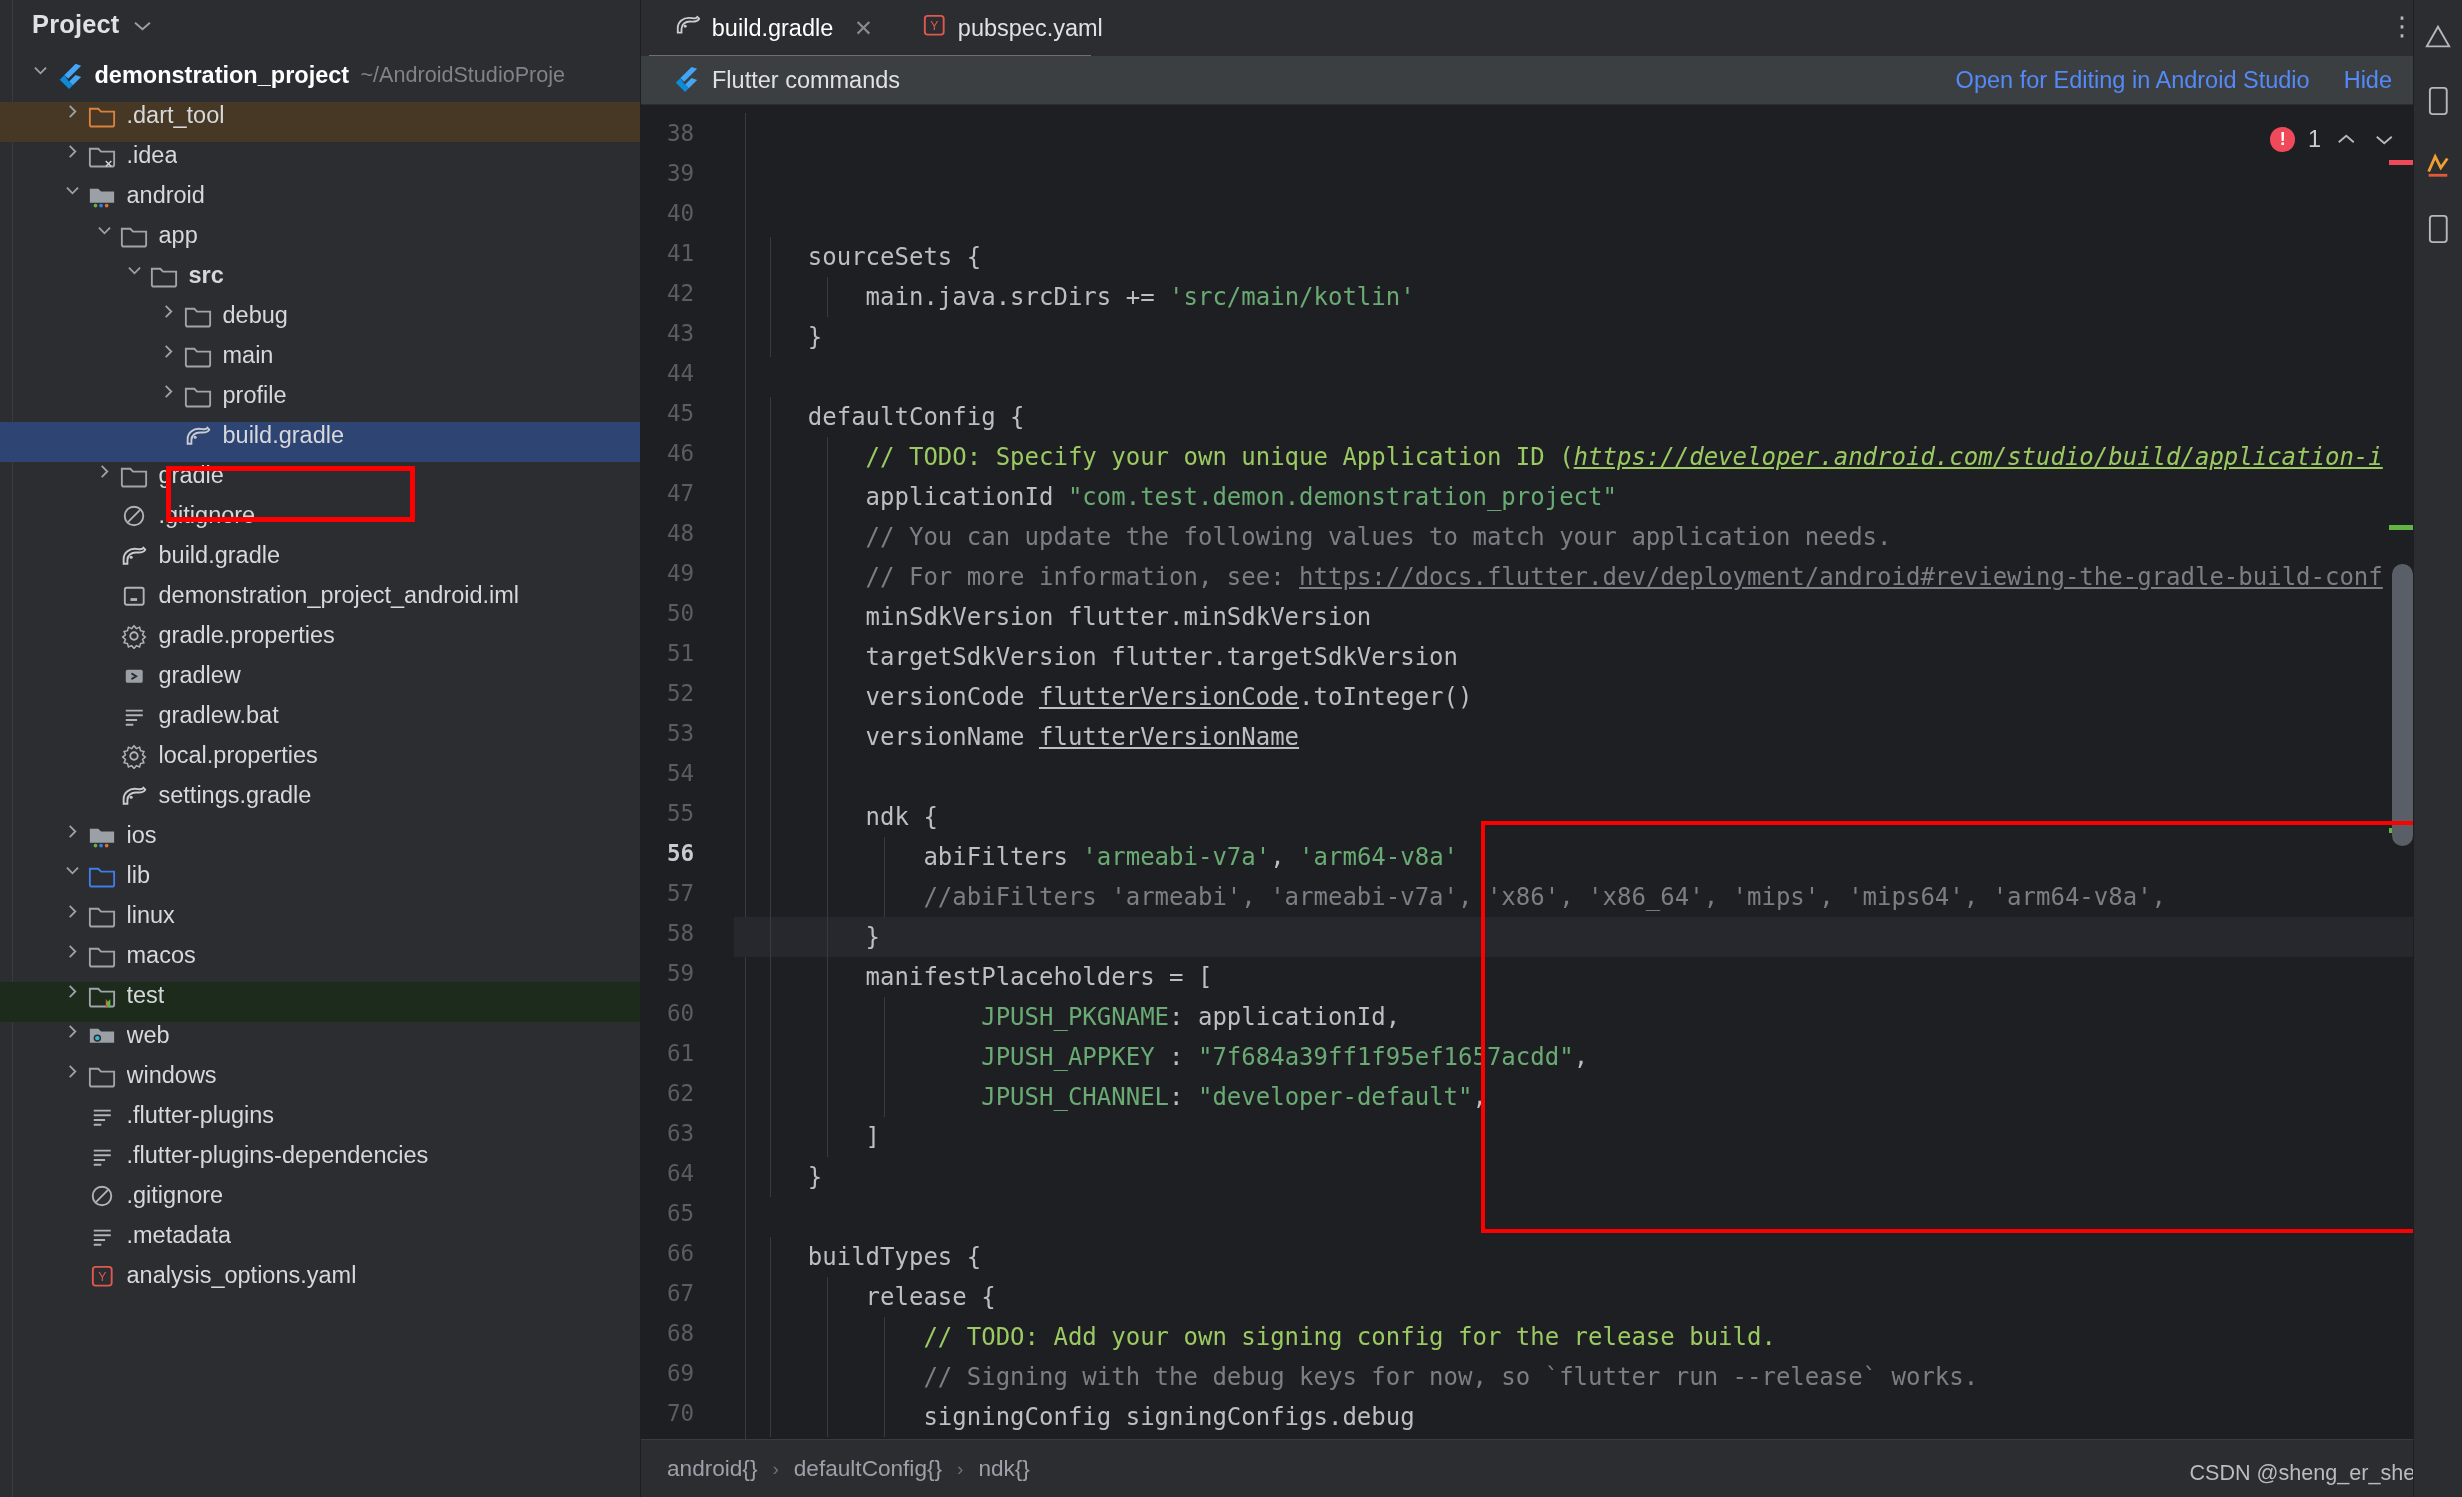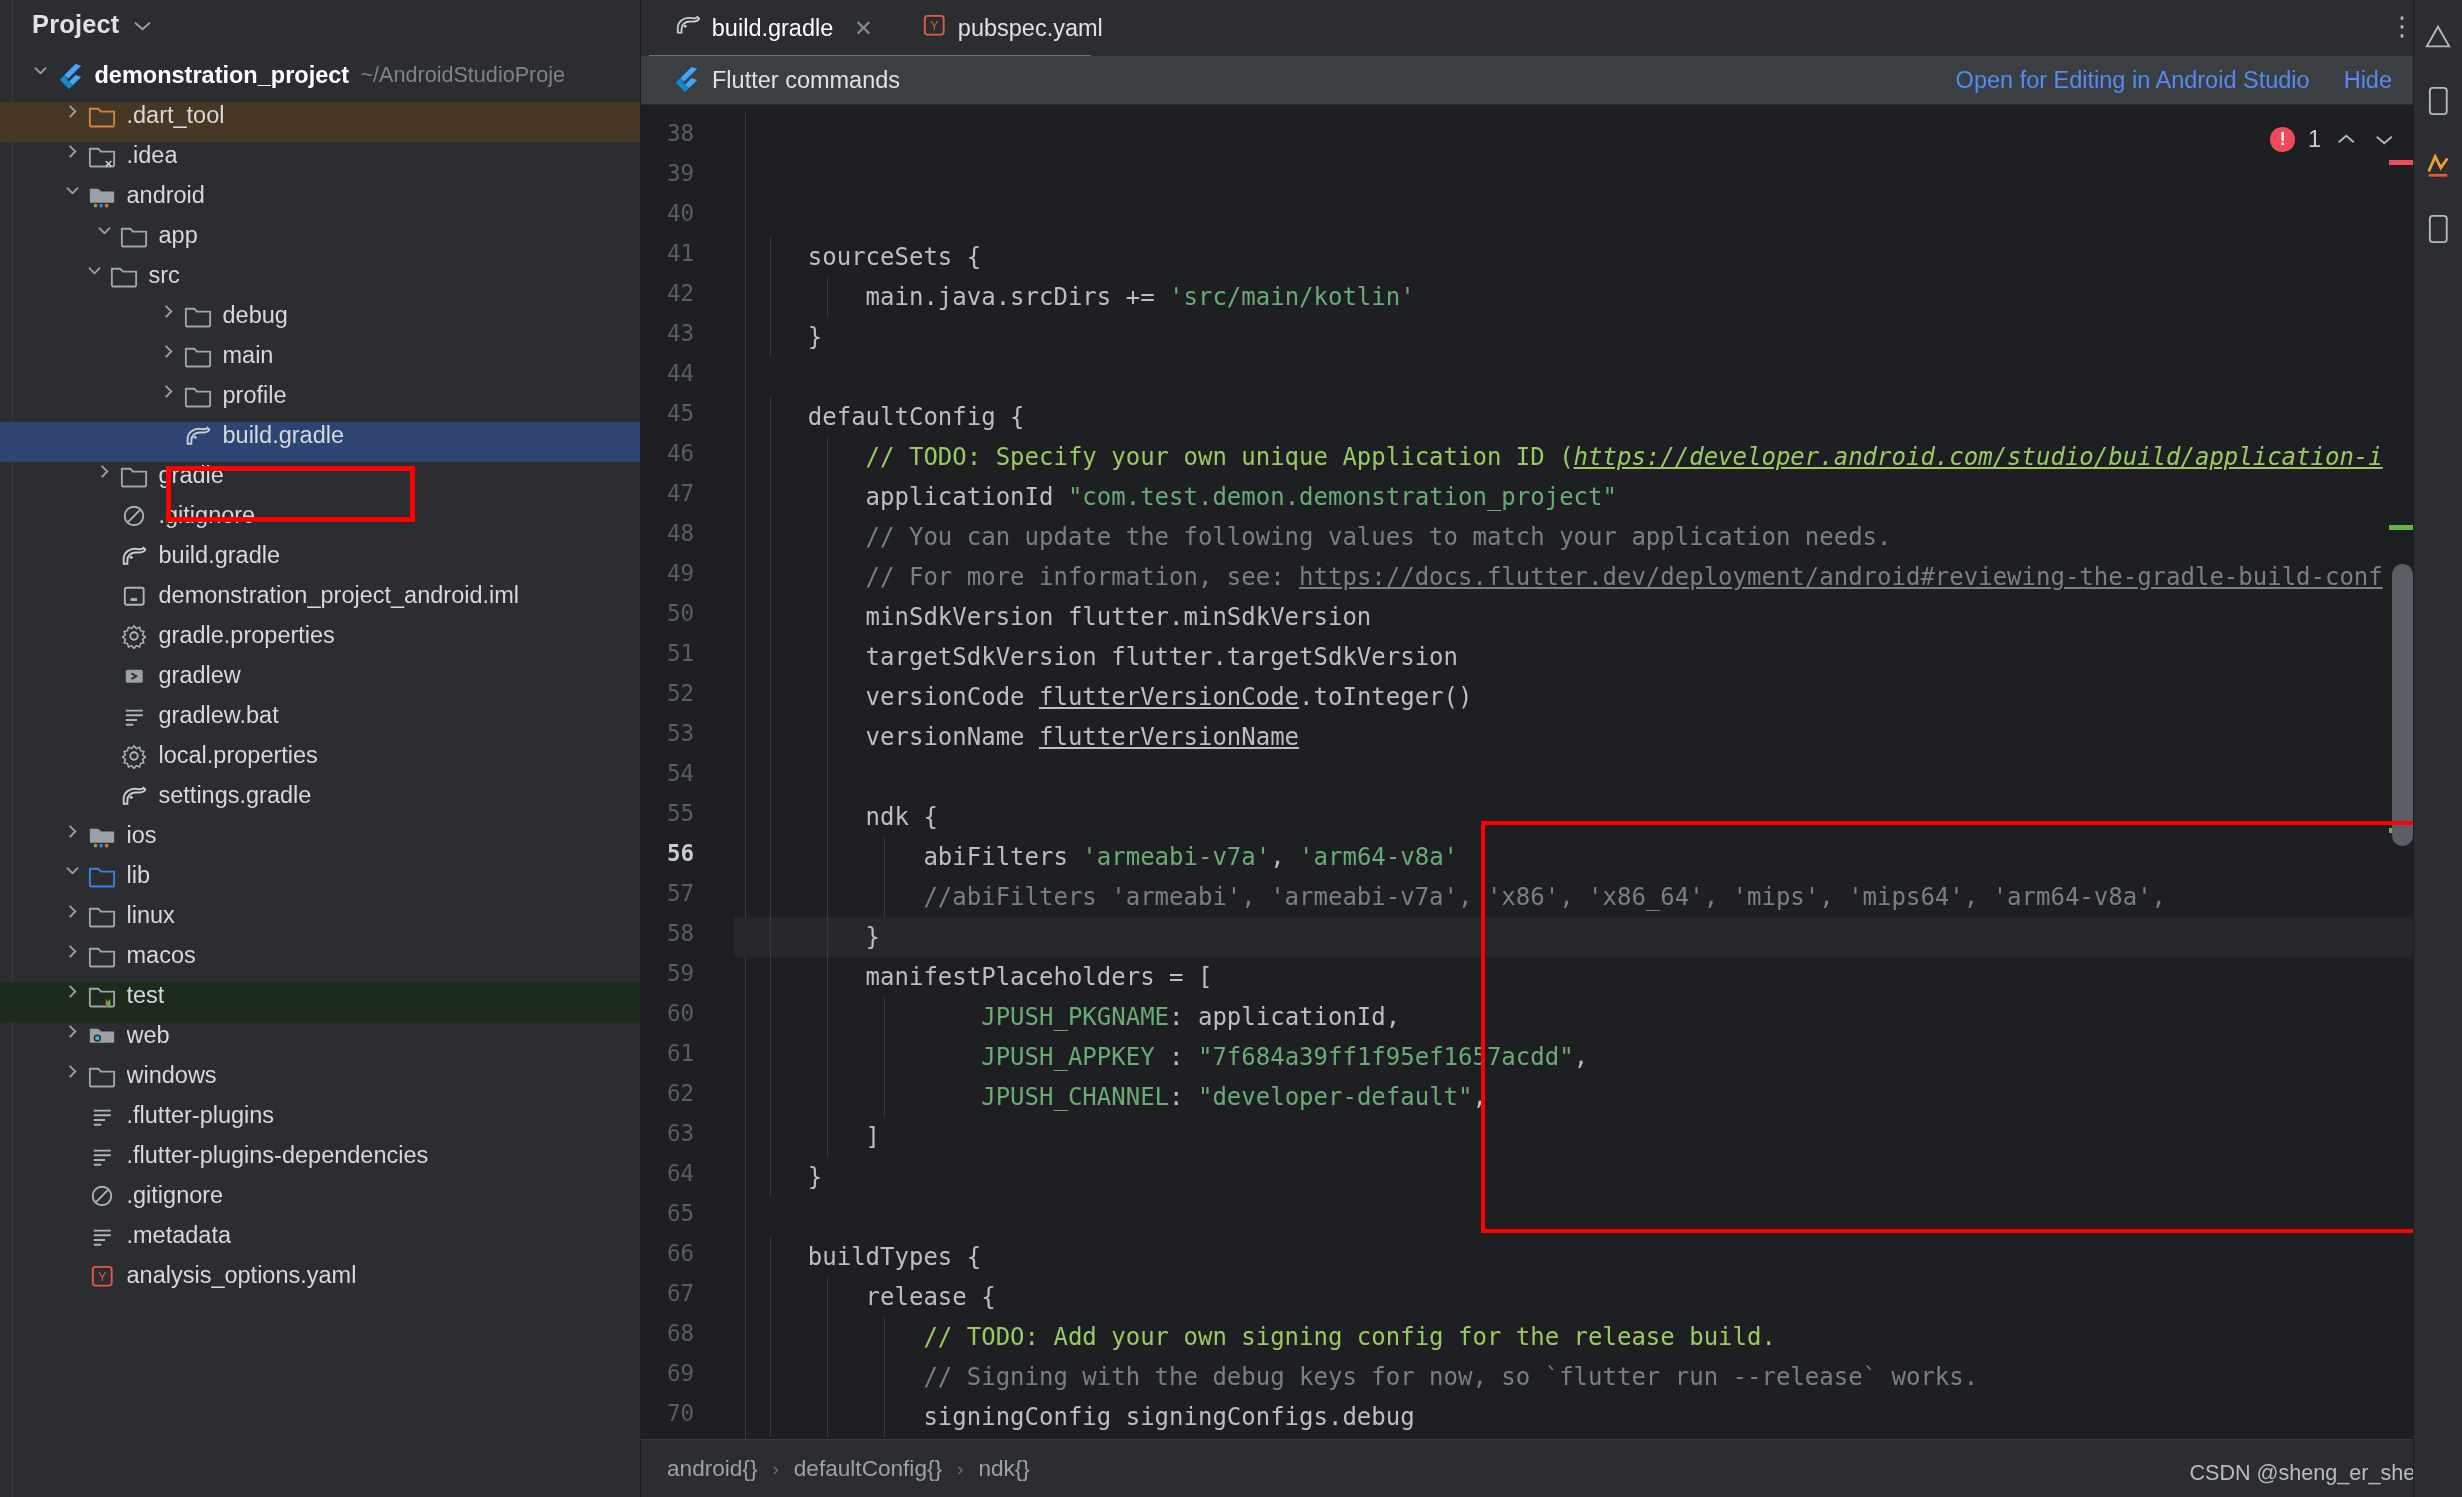--- a/index.html
+++ b/index.html
@@ -230,21 +230,21 @@
           <span class="arrow"><svg width="19" height="13" viewBox="0 0 20 14">
               <path d="M4 4 L10 10 L16 4" stroke="#9da0a8" stroke-width="2" fill="none"></path>
             </svg></span>
           <span class="ico">
             <svg width="28" height="24.5" viewBox="0 0 30 26">
               <path d="M2 5 h9 l3 3 h14 v14 a2 2 0 0 1 -2 2 H4 a2 2 0 0 1 -2 -2 Z" fill="none" stroke="#a0a4ab" stroke-width="2"></path>
             </svg>
           </span>
           <span class="lbl">app</span>
         </div>
-        <div class="row" style="padding-left: 80px;">
+        <div class="row" style="padding-left: 120px; font-weight: bold;">
           <span class="arrow"><svg width="19" height="13" viewBox="0 0 20 14">
               <path d="M4 4 L10 10 L16 4" stroke="#9da0a8" stroke-width="2" fill="none"></path>
             </svg></span>
           <span class="ico">
             <svg width="28" height="24.5" viewBox="0 0 30 26">
               <path d="M2 5 h9 l3 3 h14 v14 a2 2 0 0 1 -2 2 H4 a2 2 0 0 1 -2 -2 Z" fill="none" stroke="#a0a4ab" stroke-width="2"></path>
             </svg>
           </span>
           <span class="lbl">src</span>
         </div>

